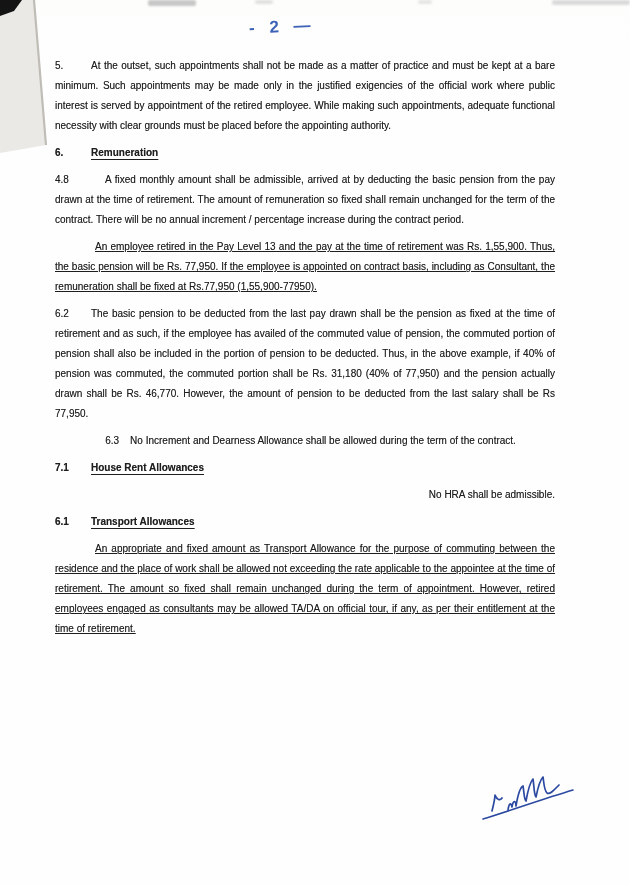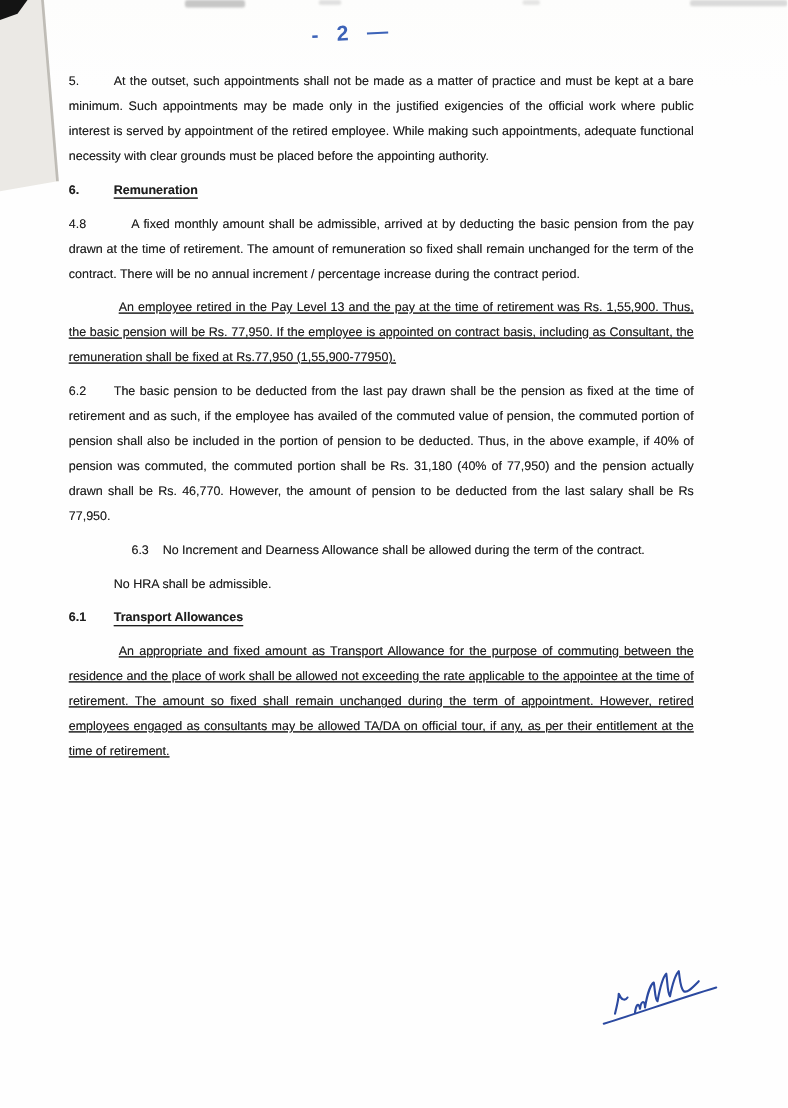--- a/index.html
+++ b/index.html
@@ -30,21 +30,21 @@
   .num{display:inline-block;vertical-align:baseline;}
   .num-sm{width:36px;}
   .num-lg{width:50px;}
   .heading{font-weight:bold;}
   .heading .htitle{
     text-decoration:underline;
     text-decoration-thickness:1.4px;
     text-underline-offset:3px;
   }
   .first-indent{text-indent:40px;text-decoration:underline;}
-  .sub-indent{padding-left:36px;text-align:left;}
+  .sub-indent{padding-left:36px;text-align:right;}
   .single-line{text-align:center;}
   
   .page-num{
     position:absolute;top:17px;left:249px;
     font-size:17px;letter-spacing:5px;
     transform:rotate(-3deg);
     font-weight:bold;
   }
   
   .signature{position:absolute;left:477px;top:769px;width:102px;height:58px;}
@@ -77,20 +77,21 @@
     <p class="para block"><span class="num num-lg">4.8</span><span>A fixed monthly amount shall be admissible, arrived at by deducting the basic pension from the pay drawn at the time of retirement. The amount of remuneration so fixed shall remain unchanged for the term of the contract. There will be no annual increment / percentage increase during the contract period.</span></p>
 
 
     <p class="para first-indent block"><span>An employee retired in the Pay Level 13 and the pay at the time of retirement was Rs. 1,55,900. Thus, the basic pension will be Rs. 77,950. If the employee is appointed on contract basis, including as Consultant, the remuneration shall be fixed at Rs.77,950 (1,55,900-77950).</span></p>
 
     <p class="para block"><span class="num num-sm">6.2</span><span>The basic pension to be deducted from the last pay drawn shall be the pension as fixed at the time of retirement and as such, if the employee has availed of the commuted value of pension, the commuted portion of pension shall also be included in the portion of pension to be deducted. Thus, in the above example, if 40% of pension was commuted, the commuted portion shall be Rs. 31,180 (40% of 77,950) and the pension actually drawn shall be Rs. 46,770. However, the amount of pension to be deducted from the last salary shall be Rs 77,950.</span></p>
 
     <p class="single-line block"><span class="num num-sm">6.3</span><span>No Increment and Dearness Allowance shall be allowed during the term of the contract.</span></p>
 
 
+    <p class="heading block"><span class="num num-sm">7.1</span><span class="htitle">House Rent Allowances</span></p>
 
     <p class="sub-indent block"><span>No HRA shall be admissible.</span></p>
 
     <p class="heading block"><span class="num num-sm">6.1</span><span class="htitle">Transport Allowances</span></p>
 
     <p class="para first-indent block"><span>An appropriate and fixed amount as Transport Allowance for the purpose of commuting between the residence and the place of work shall be allowed not exceeding the rate applicable to the appointee at the time of retirement. The amount so fixed shall remain unchanged during the term of appointment. However, retired employees engaged as consultants may be allowed TA/DA on official tour, if any, as per their entitlement at the time of retirement.</span></p>
 
   </div>
 
   <svg class="signature" viewBox="0 0 102 58">

